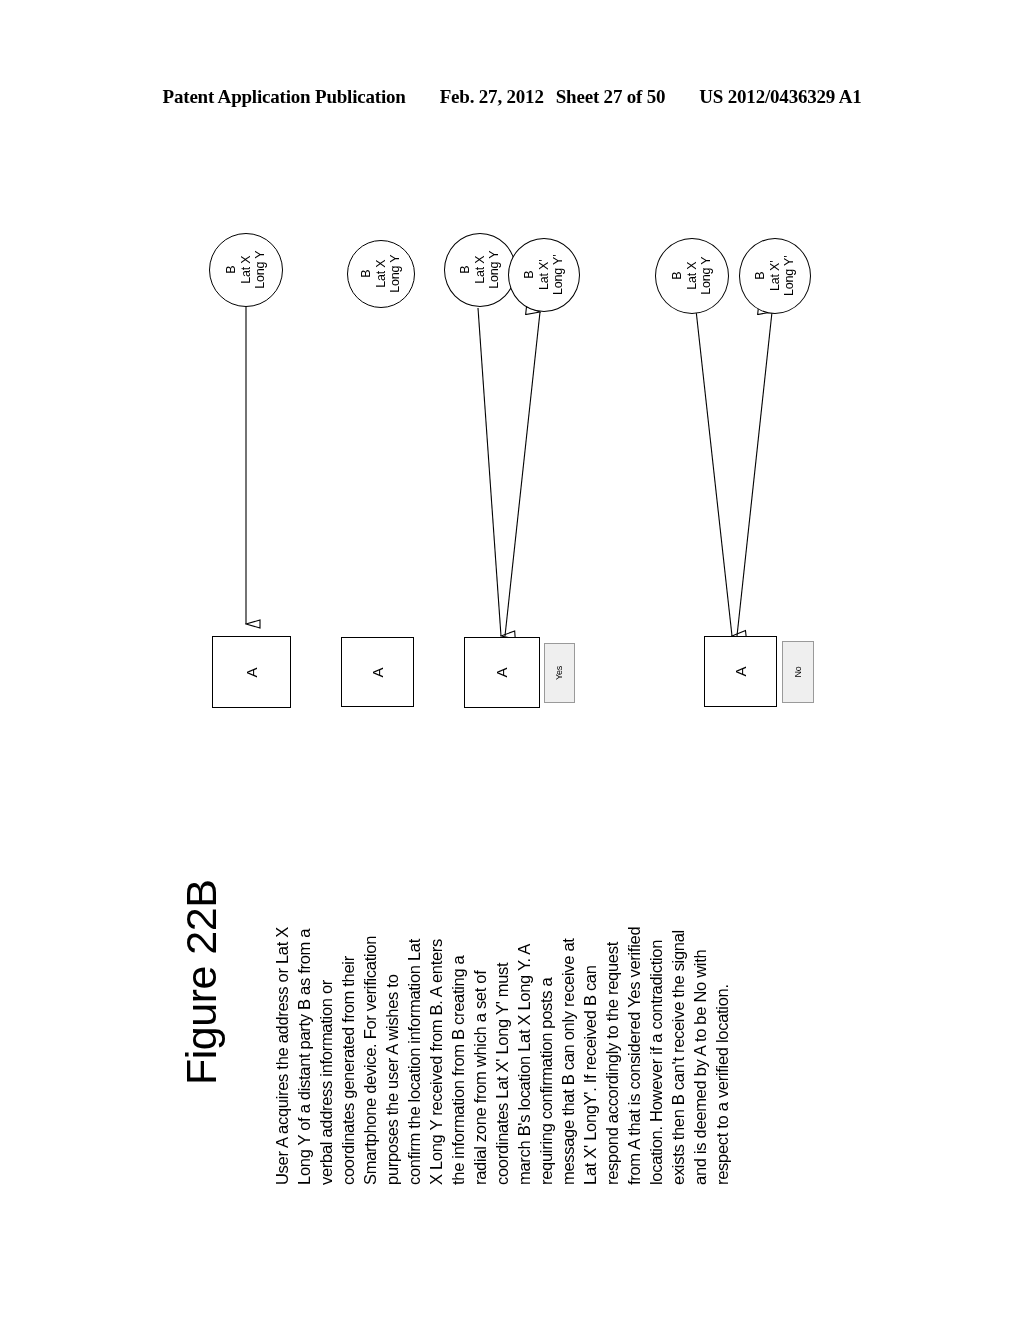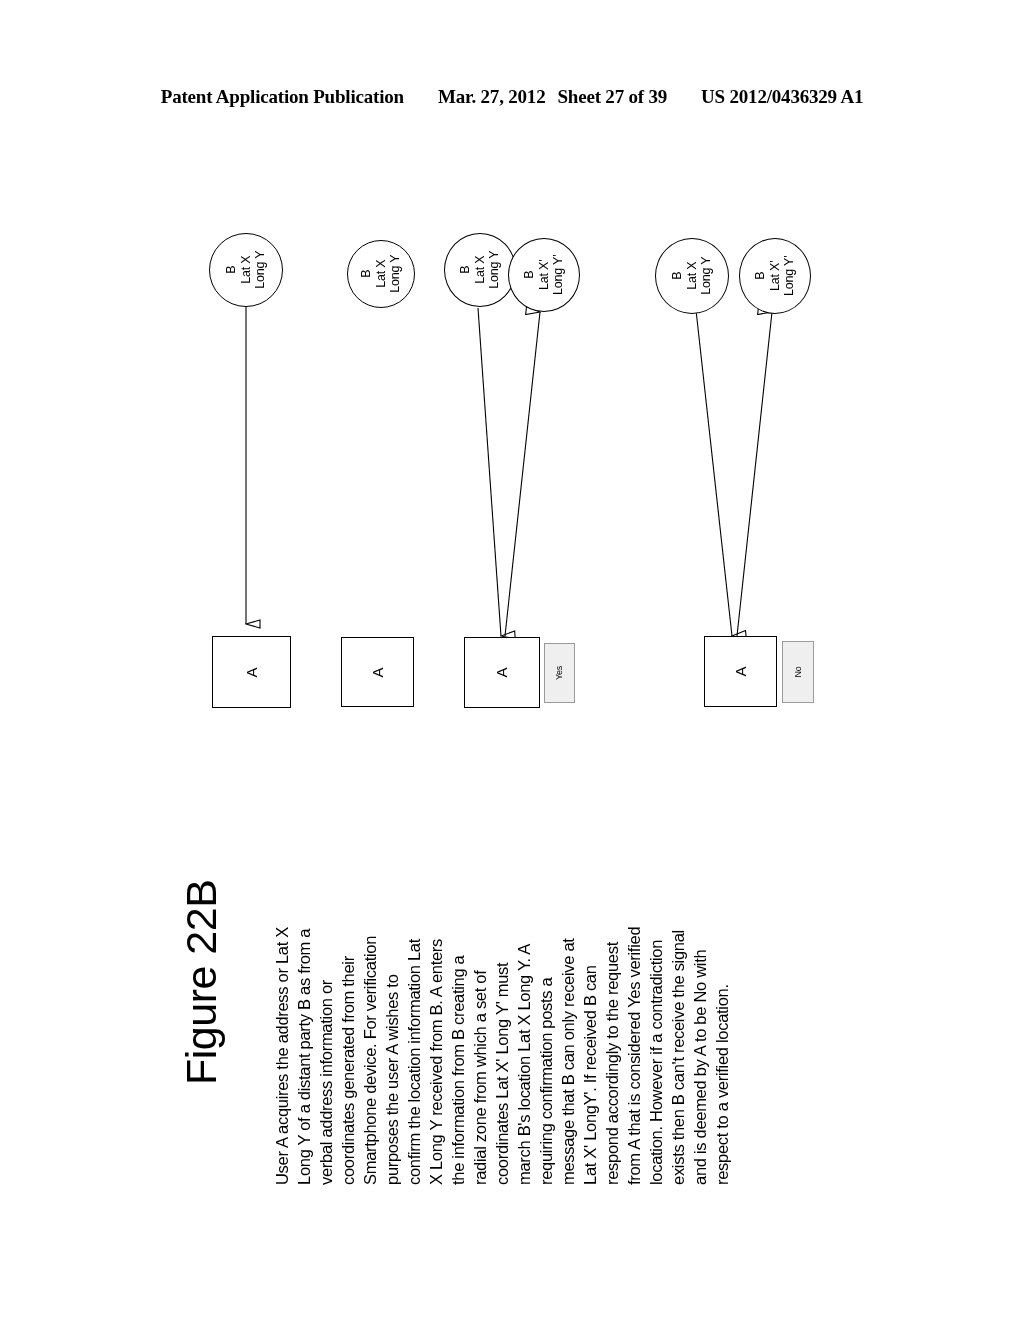--- a/index.html
+++ b/index.html
@@ -119,23 +119,23 @@
     font-size: 16.5px;
     letter-spacing: -0.3px;
   }
 </style>
 </head>
 <body>
 
 <div id="pub-header">
   <span class="seg">Patent Application Publication</span>
   <span class="gap-lg"></span>
-  <span class="seg">Mar. 27, 2012</span>
+  <span class="seg">Feb. 27, 2012</span>
   <span class="gap-sm"></span>
-  <span class="seg">Sheet 27 of 39</span>
+  <span class="seg">Sheet 27 of 50</span>
   <span class="gap-lg"></span>
   <span class="seg">US 2012/0436329 A1</span>
 </div>
 
 <div id="diagram">
 
   <svg width="1024" height="1320" style="position:absolute;left:0;top:0;">
     <defs>
       <marker id="ah-down" markerWidth="10" markerHeight="16" refX="5" refY="15" orient="auto" markerUnits="userSpaceOnUse">
         <polygon points="5,15 1,1 9,1" fill="#ffffff" stroke="#000000" stroke-width="1.1"></polygon>

